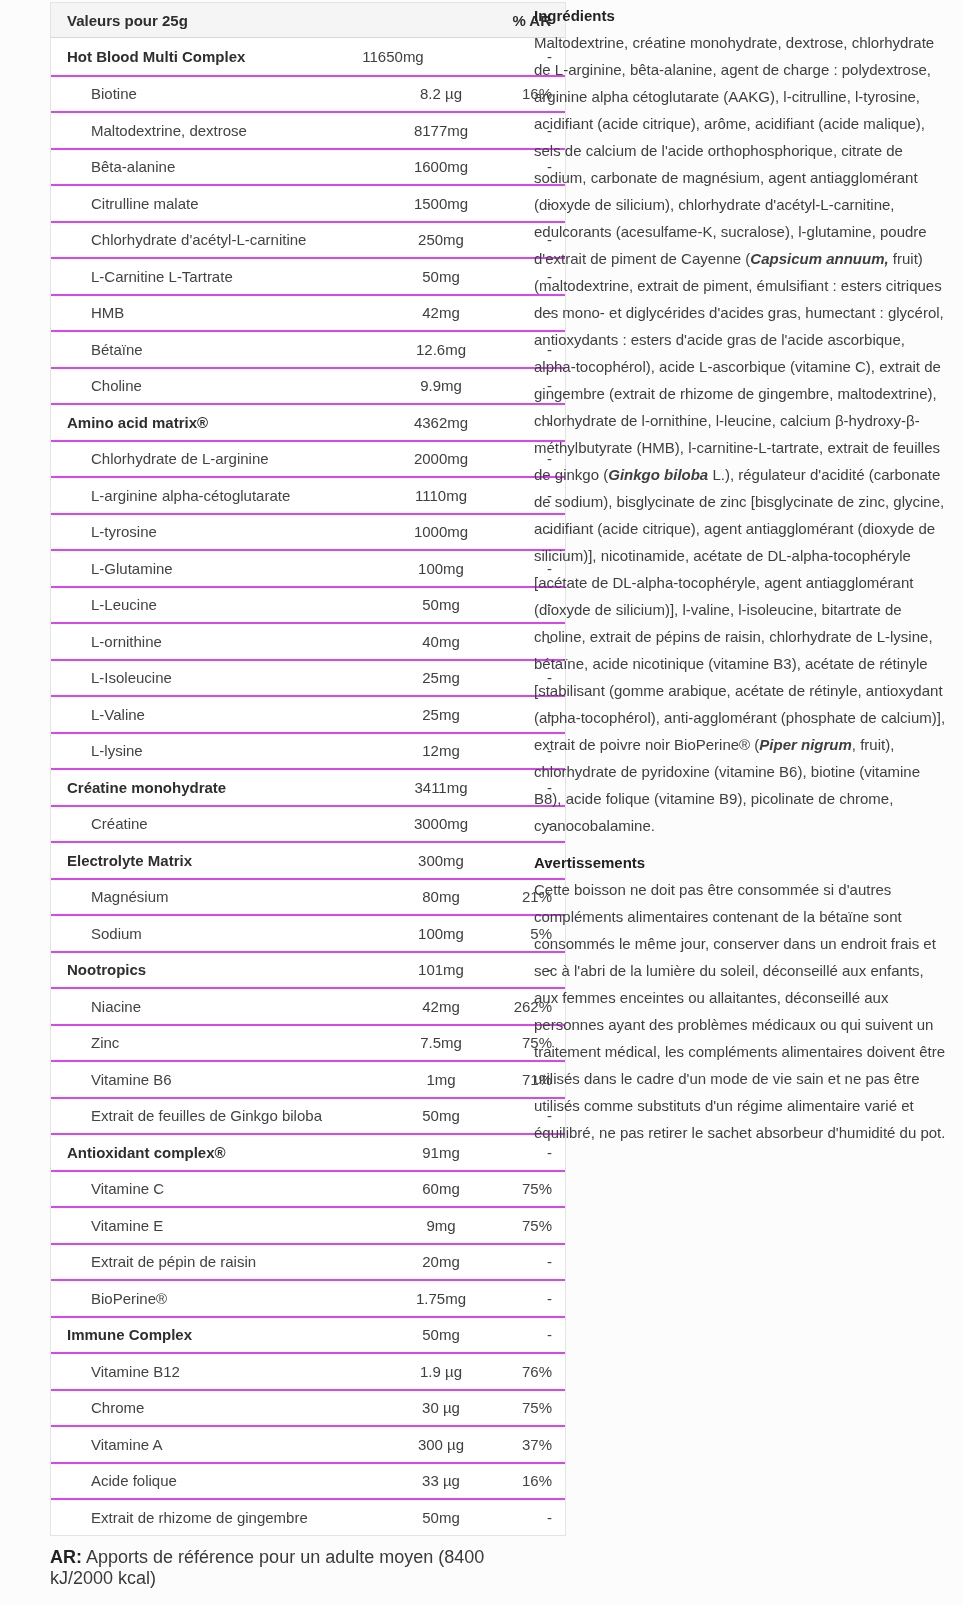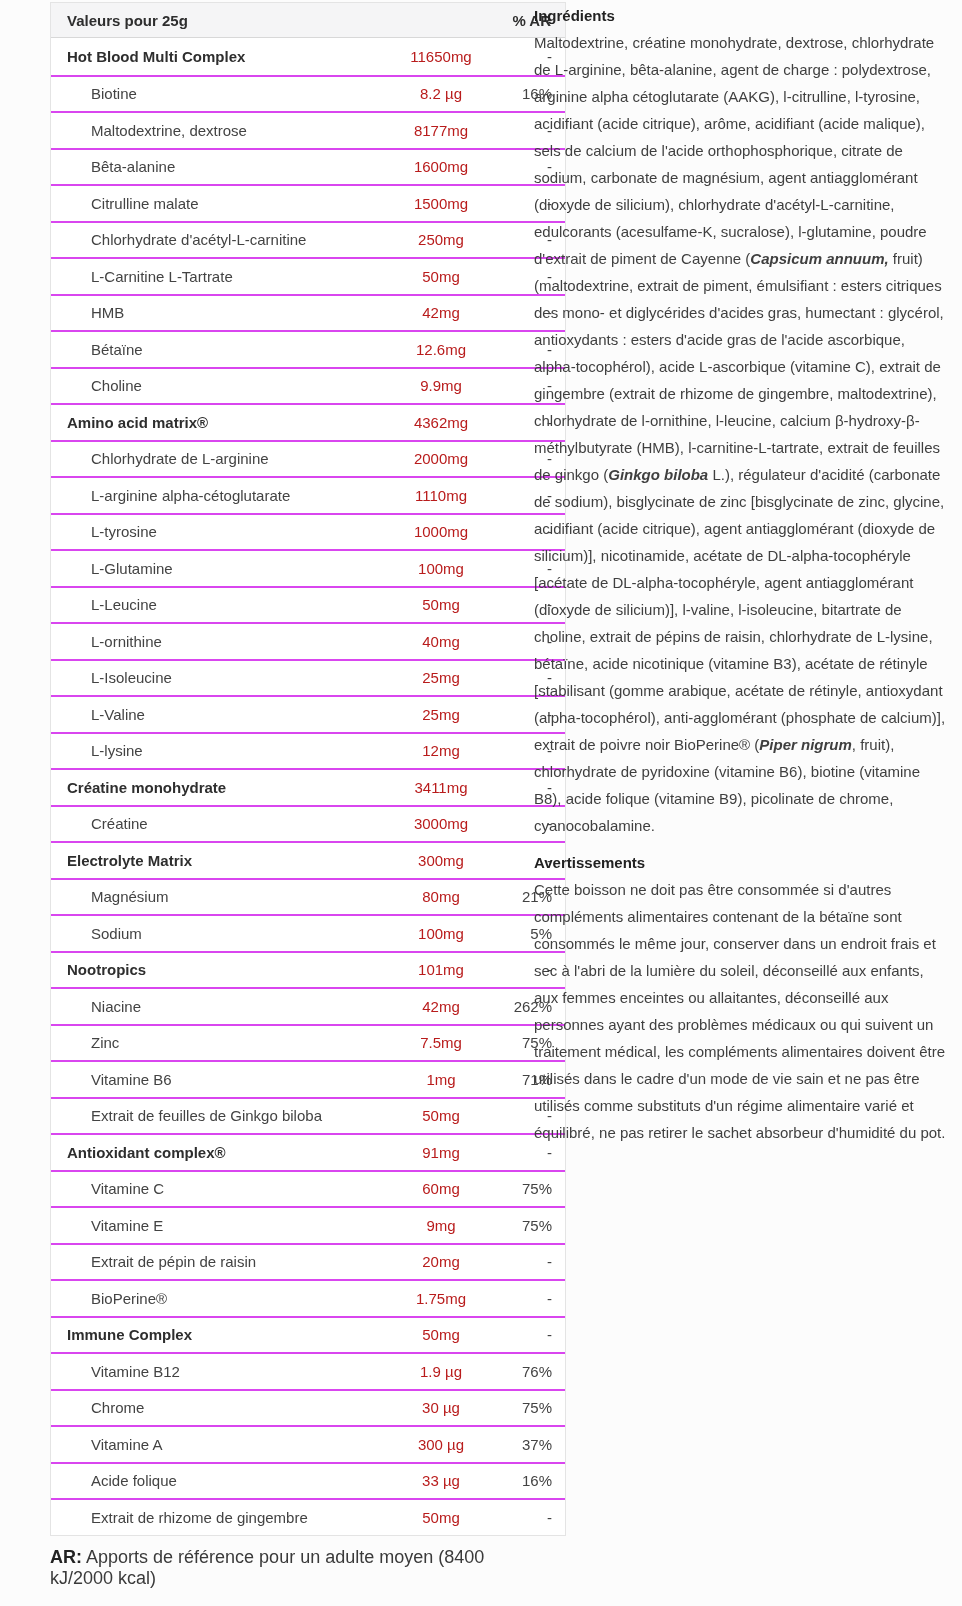--- a/index.html
+++ b/index.html
@@ -32,24 +32,24 @@
     color: #2e2e2e;
     padding: 0 14px 0 16px;
   }
   .row {
     display: flex;
     align-items: center;
     height: 36.5px;
     font-size: 15px;
     border-top: 2px solid #d946ef;
   }
-  .row:first-child { border-top: none; }
+  .row:first-child { border-top: none; gap: 48px; }
   .row .c-name { flex: 1; padding-left: 40px; color: #434343; }
   .row.section .c-name { padding-left: 16px; font-weight: bold; color: #2e2e2e; }
-  .row .c-amt { width: 120px; flex: none; text-align: center; color: #b91c1c; }
+  .row .c-amt { width: 120px; flex: none; text-align: center; color: #404040; }
   .row .c-ar { width: 64px; flex: none; text-align: right; padding-right: 13px; color: #434343; }
 
   .footnote {
     margin-top: 11px;
     font-size: 18px;
     color: #3a3a3a;
     padding-left: 0;
   }
   .footnote strong { color: #222; }
 

